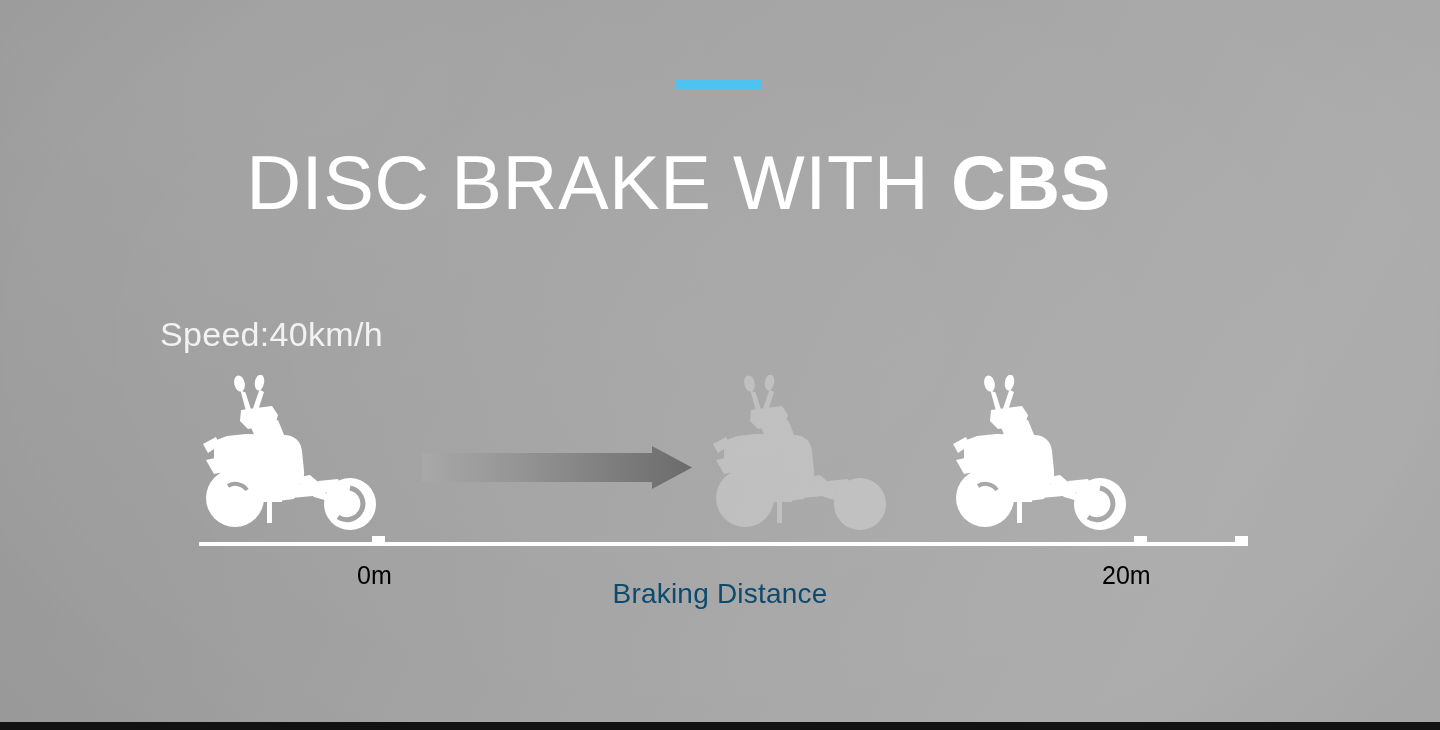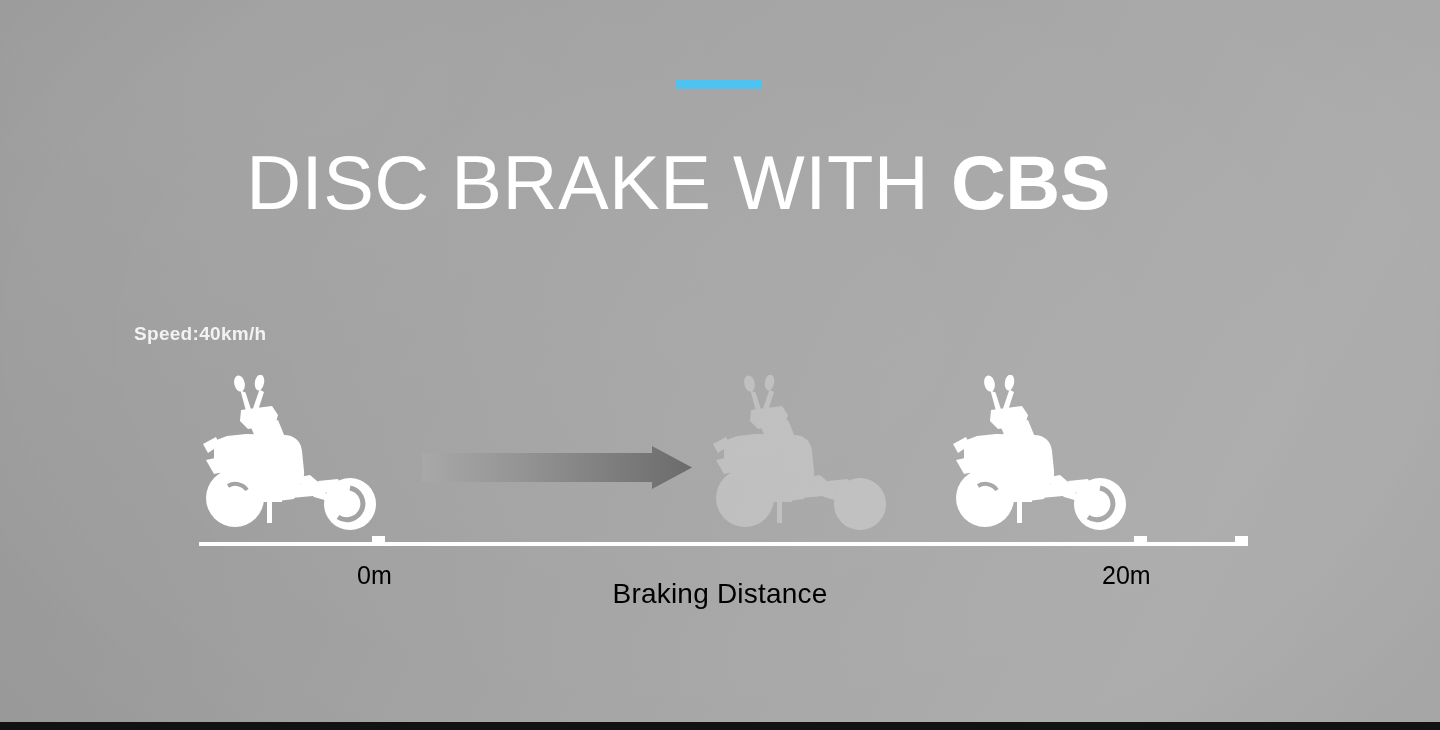--- a/index.html
+++ b/index.html
@@ -76,26 +76,26 @@
     font-weight: 300;
   }
   #title .bold {
     font-weight: 700;
     letter-spacing: -0.5px;
   }
 
   
   #speed-label {
     position: absolute;
-    left: 134px;
+    left: 160px;
     top: 317px;
     color: #f2f2f2;
-    font-size: 19px;
+    font-size: 34px;
     line-height: 34px;
-    font-weight: 700;
+    font-weight: 400;
     letter-spacing: 0.3px;
     white-space: nowrap;
   }
 
   
   .scooter {
     position: absolute;
     width: 208px;
     height: 165px;
   }
@@ -144,21 +144,21 @@
   }
   #label-start { left: 357px; top: 560px; }
   #label-end   { left: 1102px; top: 560px; }
 
   #axis-caption {
     position: absolute;
     left: 0;
     top: 576px;
     width: 1440px;
     text-align: center;
-    color: #000000;
+    color: #0c4a6e;
     font-size: 28px;
     line-height: 36px;
     font-weight: 400;
     letter-spacing: 0.2px;
     white-space: nowrap;
   }
 </style>
 </head>
 <body>
 

